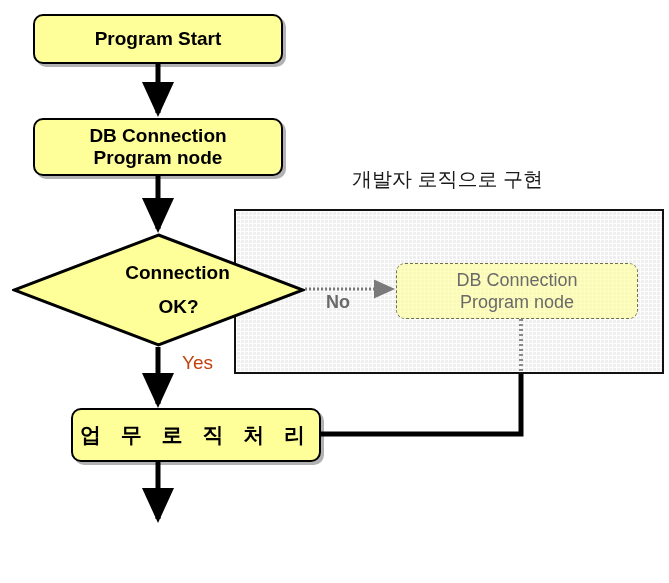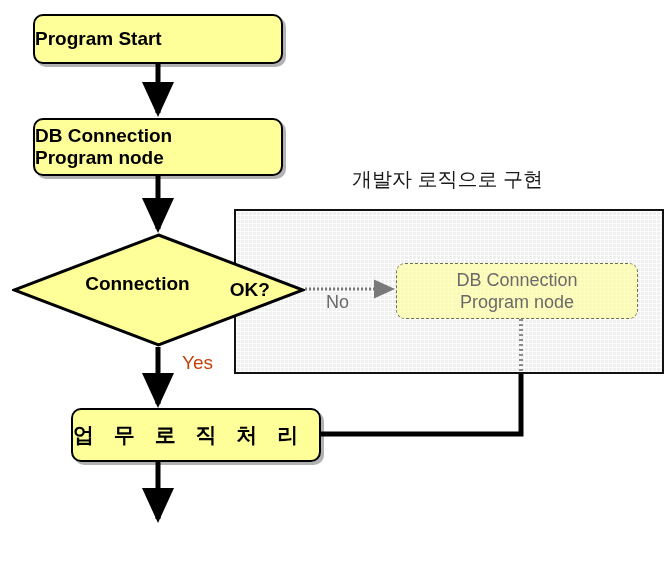--- a/index.html
+++ b/index.html
@@ -24,21 +24,21 @@
 
   
   .node {
     position: absolute;
     box-sizing: border-box;
     background: #ffff99;
     border: 2px solid #000000;
     border-radius: 10px;
     display: flex;
     flex-direction: column;
-    align-items: flex-start;
+    align-items: center;
     justify-content: center;
     color: #000000;
     font-weight: bold;
     font-size: 19px;
     line-height: 1.18;
     text-align: center;
     z-index: 6;
   }
   .node .line { display: block; white-space: pre; }
 
@@ -59,21 +59,21 @@
     width: 293px; height: 114px;
     z-index: 7;
     pointer-events: auto;
   }
   #node-decision svg { display: block; }
   .diamond-text {
     position: absolute;
     left: 0; top: 0;
     width: 293px; height: 114px;
     display: flex;
-    flex-direction: row;
+    flex-direction: column;
     align-items: center;
     justify-content: center;
     font-weight: bold;
     font-size: 19px;
     color: #000;
     pointer-events: none;
   }
   .diamond-text .l1 { margin-left: 38px; margin-bottom: 12px; }
   .diamond-text .l2 { margin-left: 40px; }
 
@@ -127,21 +127,21 @@
 
   
   .edge-label {
     position: absolute;
     color: #c2410c;
     font-weight: normal;
     font-size: 19px;
     z-index: 8;
   }
   #label-yes { left: 182px; top: 352px; }
-  #label-no  { left: 326px; top: 292px; color: #6a6a6a; font-weight: normal; font-size: 18px; }
+  #label-no  { left: 326px; top: 292px; color: #6a6a6a; font-weight: bold; font-size: 18px; }
 
   
   #connectors { position: absolute; left:0; top:0; width:669px; height:583px; z-index: 5; }
 </style>
 </head>
 <body>
 
 <div id="canvas">
 
   <div id="dev-region"></div>

